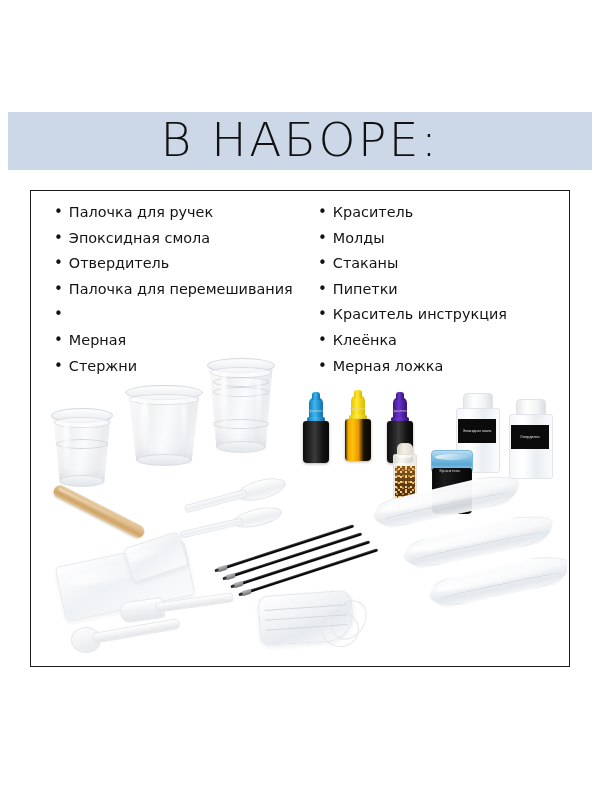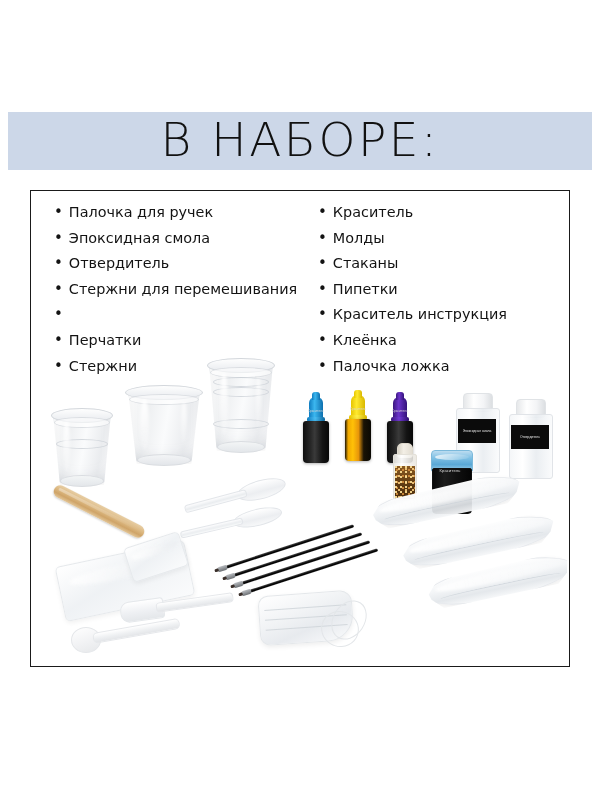--- a/index.html
+++ b/index.html
@@ -308,28 +308,28 @@
       <div class="li">
           <span class="bullet">•</span>
           <span>Эпоксидная смола</span>
         </div>
       <div class="li">
           <span class="bullet">•</span>
           <span>Отвердитель</span>
         </div>
       <div class="li">
           <span class="bullet">•</span>
-          <span>Стержни для перемешивания</span>
-        </div>
-      <div class="li">
-          <span class="bullet">•</span>
-        </div>
-      <div class="li">
-          <span class="bullet">•</span>
-          <span>Перчатки</span>
+          <span>Палочка для перемешивания</span>
+        </div>
+      <div class="li">
+          <span class="bullet">•</span>
+        </div>
+      <div class="li">
+          <span class="bullet">•</span>
+          <span>Мерная</span>
         </div>
       <div class="li">
           <span class="bullet">•</span>
           <span>Стержни</span>
         </div>
     </div>
     <div class="col col-right">
       <div class="li">
           <span class="bullet">•</span>
           <span>Краситель</span>
@@ -349,21 +349,21 @@
       <div class="li">
           <span class="bullet">•</span>
           <span>Краситель инструкция</span>
         </div>
       <div class="li">
           <span class="bullet">•</span>
           <span>Клеёнка</span>
         </div>
       <div class="li">
           <span class="bullet">•</span>
-          <span>Палочка ложка</span>
+          <span>Мерная ложка</span>
         </div>
     </div>
   </div>
 
   <div class="stage">
 
     <div class="cup" style="left:178px;top:8px;width:62px;height:86px;">
       <div class="body"></div>
       <div class="rim"></div>
       <div class="rim2"></div>

